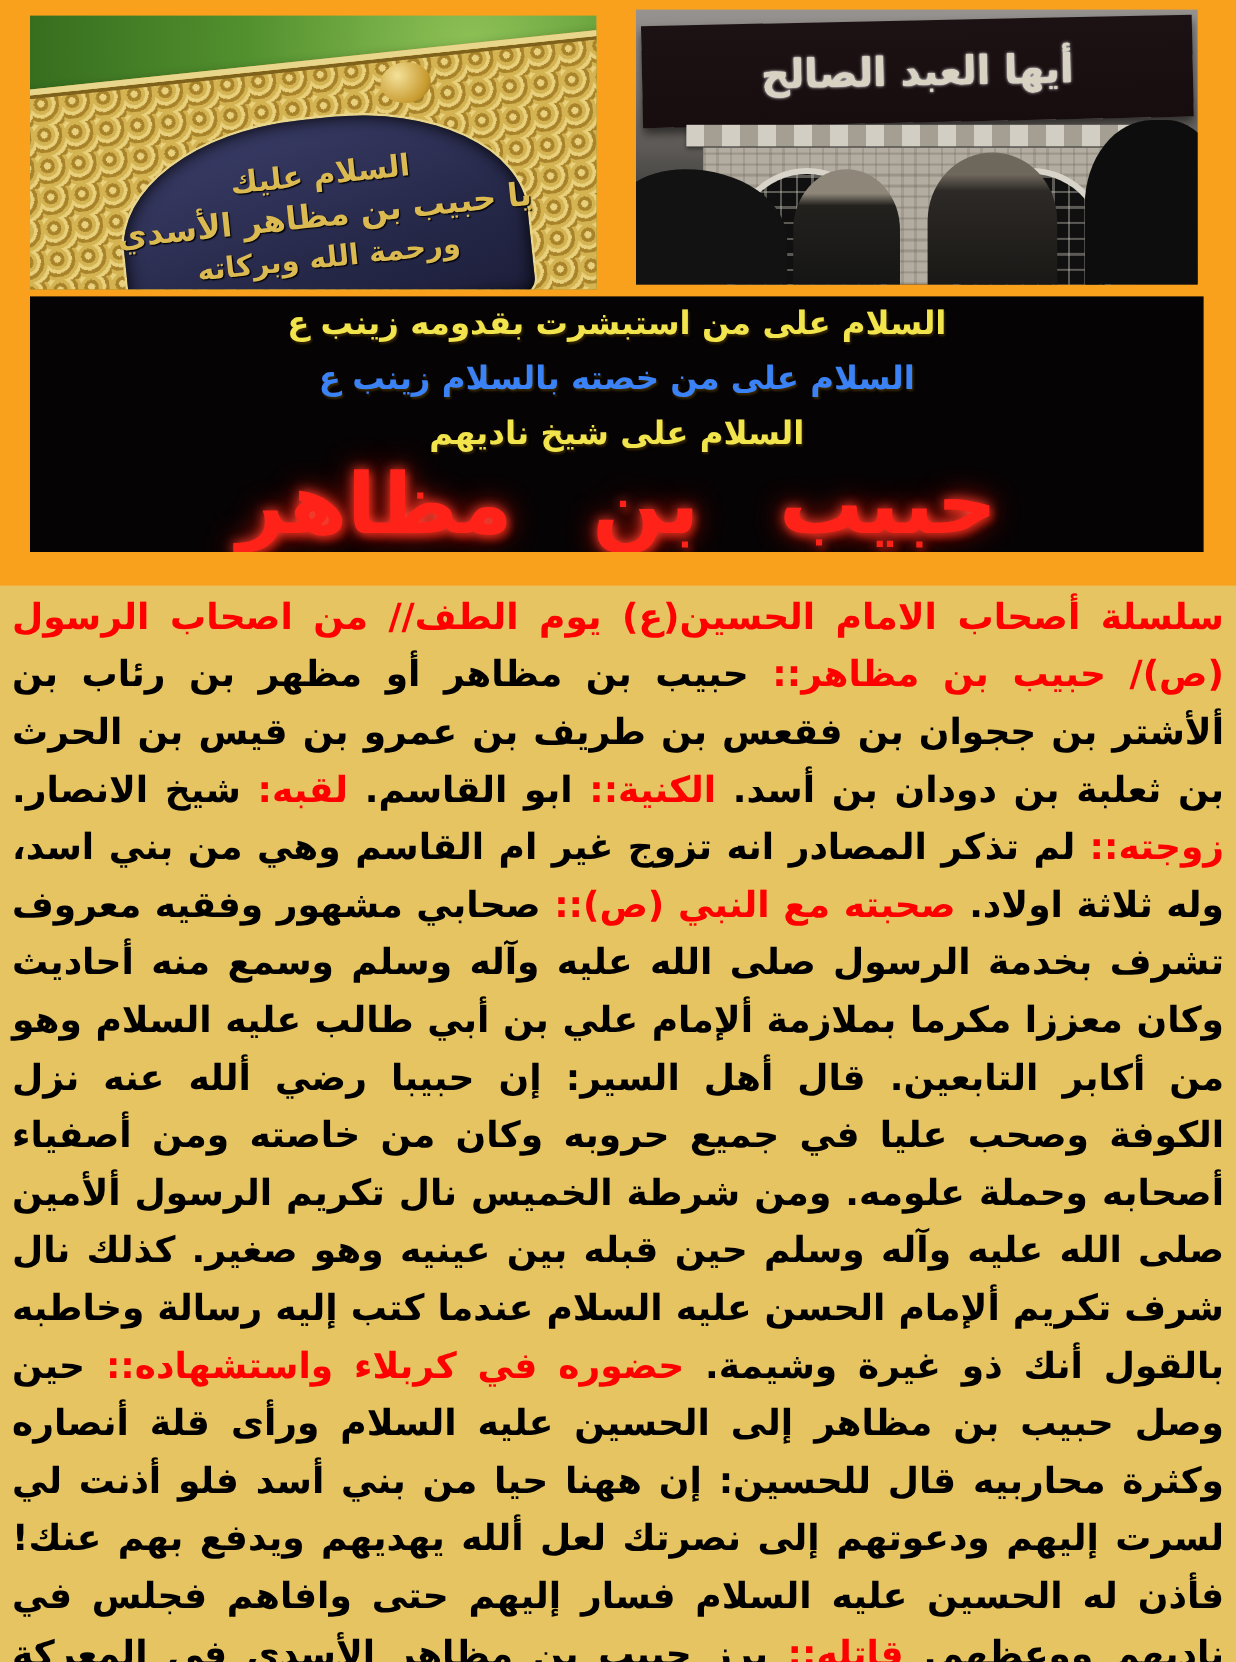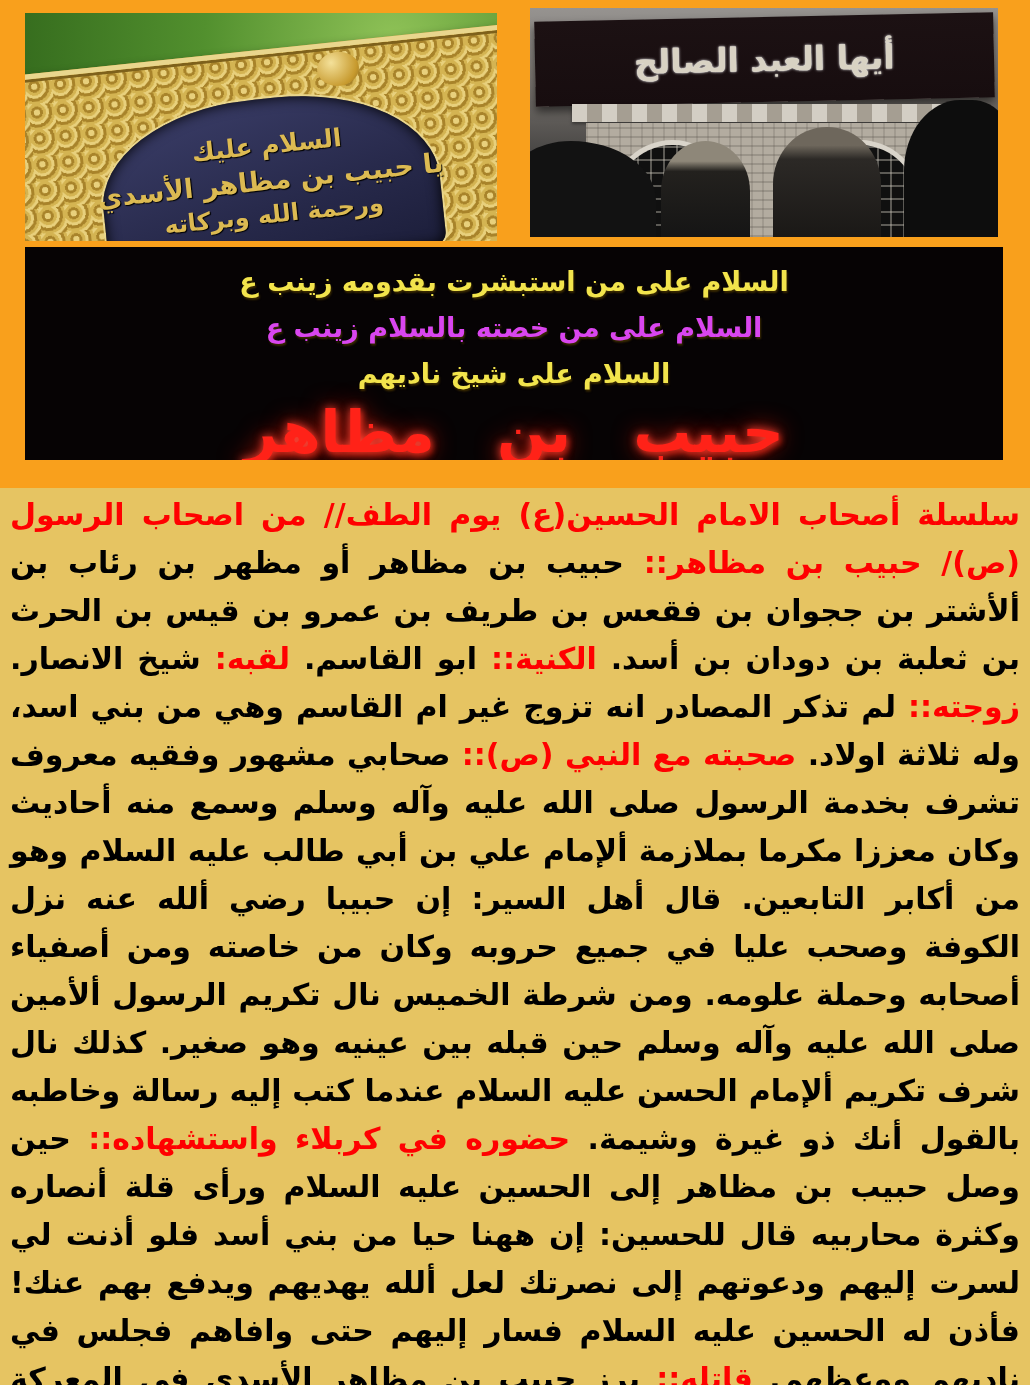--- a/index.html
+++ b/index.html
@@ -83,27 +83,27 @@
            background: linear-gradient(180deg,#8e8779 0 20%, #23211e 30%, #141414 100%); }
   .sil-3 { left:52%; bottom:-2%; width:23%; height:50%; border-radius:50% 50% 0 0;
            background: linear-gradient(180deg,#6e675c 0 16%, #2c2926 28%, #191715 100%); }
   .sil-4 { right:-4%; bottom:-2%; width:24%; height:62%; background:#0d0d0d; border-radius:50% 40% 0 0; }
 
   
   .banner-black {
     position:absolute; left:25px; top:247px; width:978px; height:213px;
     background:#060304; overflow:hidden;
   }
-  .banner-lines { padding-top:12px; text-align:center; }
+  .banner-lines { padding-top:0; text-align:center; }
   .banner-line {
     display:block; font-size:27px; font-weight:bold; line-height:46px;
     letter-spacing:1px; text-shadow:1px 2px 2px #3a2a00; white-space:nowrap;
   }
   .banner-title {
-    margin-top:0; text-align:center; font-size:58px; font-weight:bold; line-height:70px;
+    margin-top:0; text-align:center; font-size:70px; font-weight:bold; line-height:70px;
     letter-spacing:4px; word-spacing:42px; white-space:nowrap;
     text-shadow: 0 0 10px #ff4536, 0 0 24px #d01405, 3px 4px 5px #5c0a02;
   }
 
   
   .body-text {
     position:absolute; left:10px; right:10px; top:491px;
     direction:rtl; text-align:justify; text-justify:inter-word;
     font-size:30px; font-weight:bold; line-height:48px; color:#000;
   }
@@ -139,21 +139,21 @@
     </div>
     <div class="sil sil-1"></div>
     <div class="sil sil-2"></div>
     <div class="sil sil-3"></div>
     <div class="sil sil-4"></div>
   </div>
 
   <div class="banner-black">
     <div class="banner-lines">
         <span class="banner-line" style="color: rgb(242, 228, 76);">السلام على من استبشرت بقدومه زينب ع</span>
-        <span class="banner-line" style="color: #d946ef; text-align: center;">السلام على من خصته بالسلام زينب ع</span>
+        <span class="banner-line" style="color: #3b82f6; text-align: center;">السلام على من خصته بالسلام زينب ع</span>
         <span class="banner-line" style="color: rgb(242, 228, 76);">السلام على شيخ ناديهم</span>
       </div>
     <div class="banner-title" style="color: rgb(255, 34, 24);">حبيب بن مظاهر</div>
   </div>
 
   <div class="body-text"><span class="seg red" style="color: rgb(255, 0, 0);">سلسلة أصحاب الامام الحسين(ع) يوم الطف// من اصحاب الرسول (ص)/ حبيب بن مظاهر:: </span><span class="seg black">حبيب بن مظاهر أو مظهر بن رئاب بن ألأشتر بن ججوان بن فقعس بن طريف بن عمرو بن قيس بن الحرث بن ثعلبة بن دودان بن أسد. </span><span class="seg red" style="color: rgb(255, 0, 0);">الكنية:: </span><span class="seg black">ابو القاسم. </span><span class="seg red" style="color: rgb(255, 0, 0);">لقبه: </span><span class="seg black">شيخ الانصار. </span><span class="seg red" style="color: rgb(255, 0, 0);">زوجته:: </span><span class="seg black">لم تذكر المصادر انه تزوج غير ام القاسم وهي من بني اسد، وله ثلاثة اولاد. </span><span class="seg red" style="color: rgb(255, 0, 0);">صحبته مع النبي (ص):: </span><span class="seg black">صحابي مشهور وفقيه معروف تشرف بخدمة الرسول صلى الله عليه وآله وسلم وسمع منه أحاديث وكان معززا مكرما بملازمة ألإمام علي بن أبي طالب عليه السلام وهو من أكابر التابعين. قال أهل السير: إن حبيبا رضي ألله عنه نزل الكوفة وصحب عليا في جميع حروبه وكان من خاصته ومن أصفياء أصحابه وحملة علومه. ومن شرطة الخميس نال تكريم الرسول ألأمين صلى الله عليه وآله وسلم حين قبله بين عينيه وهو صغير. كذلك نال شرف تكريم ألإمام الحسن عليه السلام عندما كتب إليه رسالة وخاطبه بالقول أنك ذو غيرة وشيمة. </span><span class="seg red" style="color: rgb(255, 0, 0);">حضوره في كربلاء واستشهاده:: </span><span class="seg black">حين وصل حبيب بن مظاهر إلى الحسين عليه السلام ورأى قلة أنصاره وكثرة محاربيه قال للحسين: إن ههنا حيا من بني أسد فلو أذنت لي لسرت إليهم ودعوتهم إلى نصرتك لعل ألله يهديهم ويدفع بهم عنك! فأذن له الحسين عليه السلام فسار إليهم حتى وافاهم فجلس في ناديهم ووعظهم. </span><span class="seg red" style="color: rgb(255, 0, 0);">قاتله:: </span><span class="seg black">برز حبيب بن مظاهر الأسدي في المعركة وقاتل قتالا شديداً، ثم حمل عليه بُديل بن صُرَيم فطعنه فذهب ليقوم فضربه الحصين بن نمير على أمّ رأسه بالسيف فوقع ونزل بديل فاجتز رأسه وأخذ فعلقه في عنق فرسه. </span></div>
 
 </div>
 
 </body></html>

